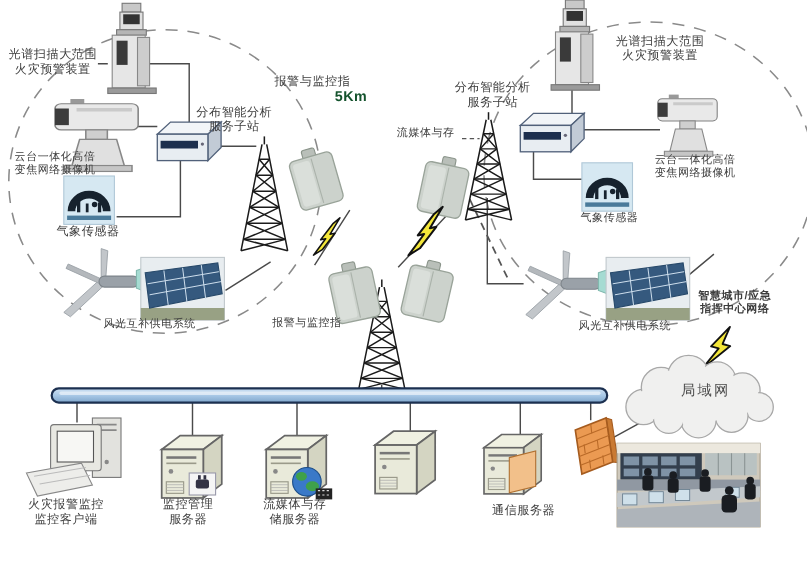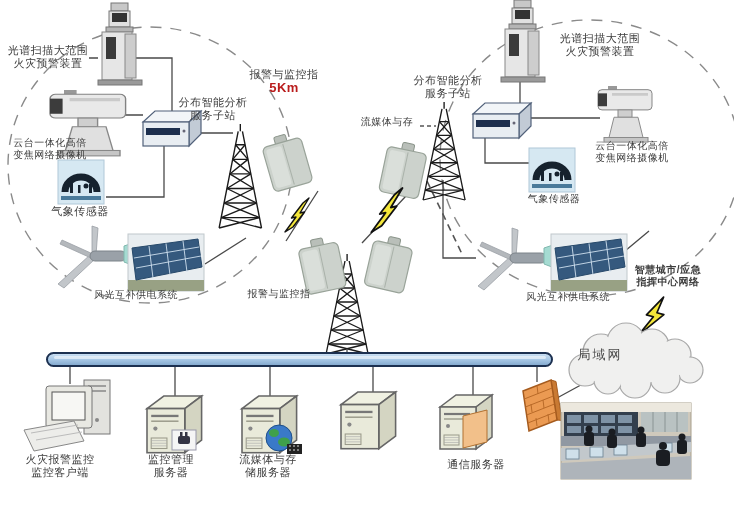--- a/index.html
+++ b/index.html
@@ -6,21 +6,21 @@
   .canvas{
     position:relative;width:734px;height:512px;background:#ffffff;
     font-family:"Liberation Sans",sans-serif;overflow:hidden;
   }
   .canvas svg{position:absolute;left:0;top:0;}
   .lbl{
     position:absolute;text-align:center;color:#3d3d3d;
     font-size:11px;line-height:13px;white-space:pre-line;letter-spacing:.5px;
   }
   .lbl.sm{font-size:10px;line-height:12px;}
-  .cov .l2{font-weight:bold;font-size:13px;color:#b91c1c;display:block;}
+  .cov .l2{font-weight:bold;font-size:13px;color:#14532d;display:block;text-align:right;}
   .lan{font-size:13px;color:#4a4a4a;letter-spacing:2px;}
 </style>
 </head>
 <body>
 
 <div class="canvas">
 
 <svg width="734" height="512" viewBox="0 0 734 512">
   <defs>
     <linearGradient id="busgrad" x1="0" y1="0" x2="0" y2="1">
@@ -284,21 +284,21 @@
 服务子站</div>
   <div class="lbl" style="left:548px;top:32px;width:104px;">光谱扫描大范围
 火灾预警装置</div>
   <div class="lbl sm" style="left:582px;top:140px;width:100px;">云台一体化高倍
 变焦网络摄像机</div>
   <div class="lbl sm" style="left:516px;top:193px;width:76px;">气象传感器</div>
   <div class="lbl sm" style="left:516px;top:291px;width:104px;">风光互补供电系统</div>
 
   <div class="lbl sm" style="left:622px;top:264px;width:92px;font-weight:bold;">智慧城市/应急
 指挥中心网络</div>
-  <div class="lbl lan" style="left:568px;top:348px;width:64px;">局域网</div>
+  <div class="lbl lan" style="left:600px;top:348px;width:64px;text-align:right;">局域网</div>
 
   <div class="lbl" style="left:138px;top:453px;width:66px;">监控管理
 服务器</div>
   <div class="lbl" style="left:10px;top:453px;width:100px;">火灾报警监控
 监控客户端</div>
   <div class="lbl" style="left:232px;top:453px;width:72px;">流媒体与存
 储服务器</div>
   <div class="lbl" style="left:440px;top:458px;width:72px;">通信服务器</div>
 
 </div>

